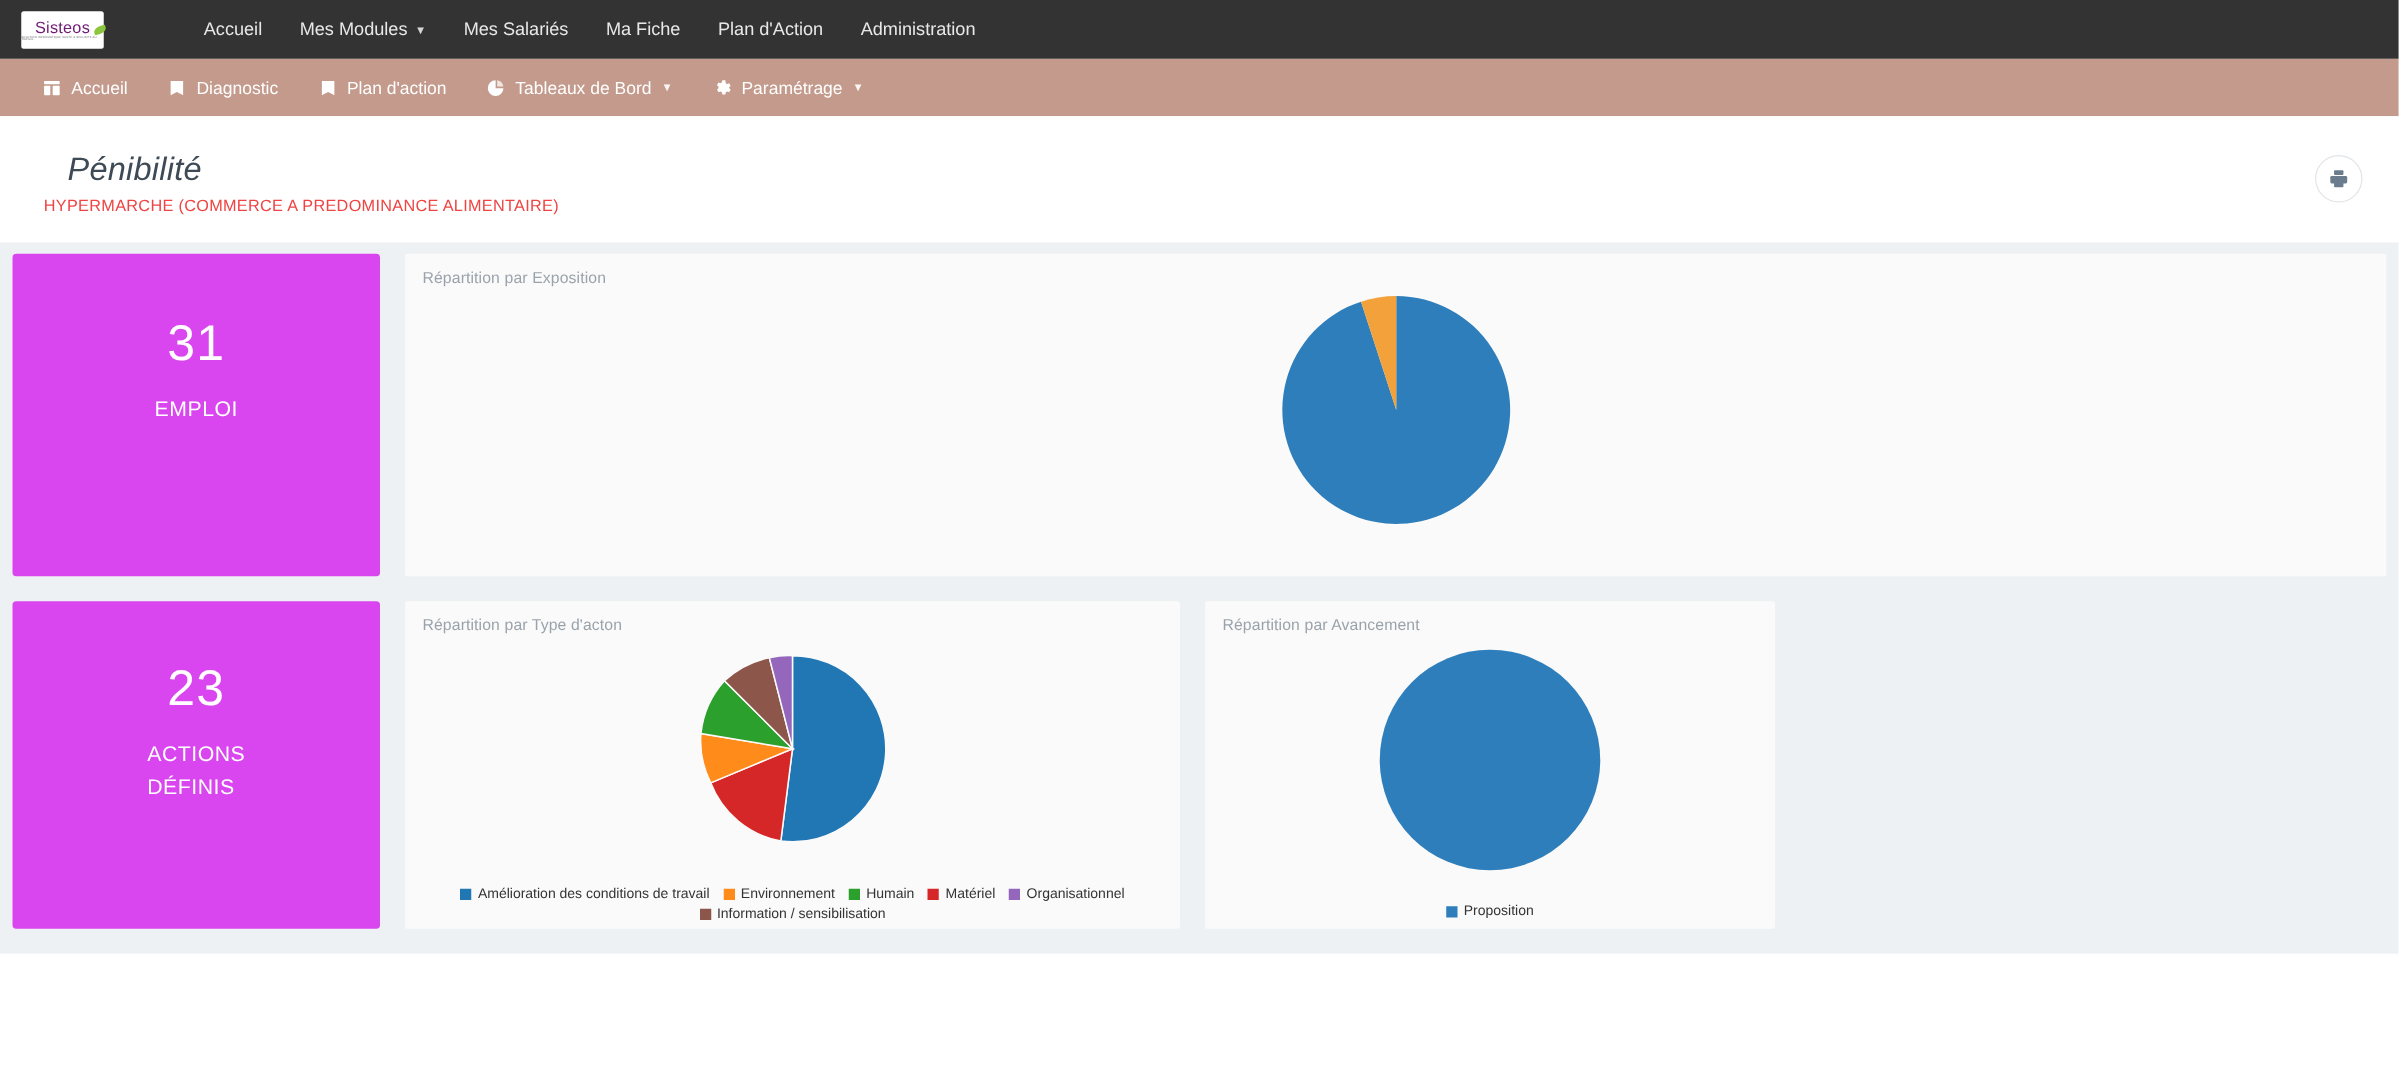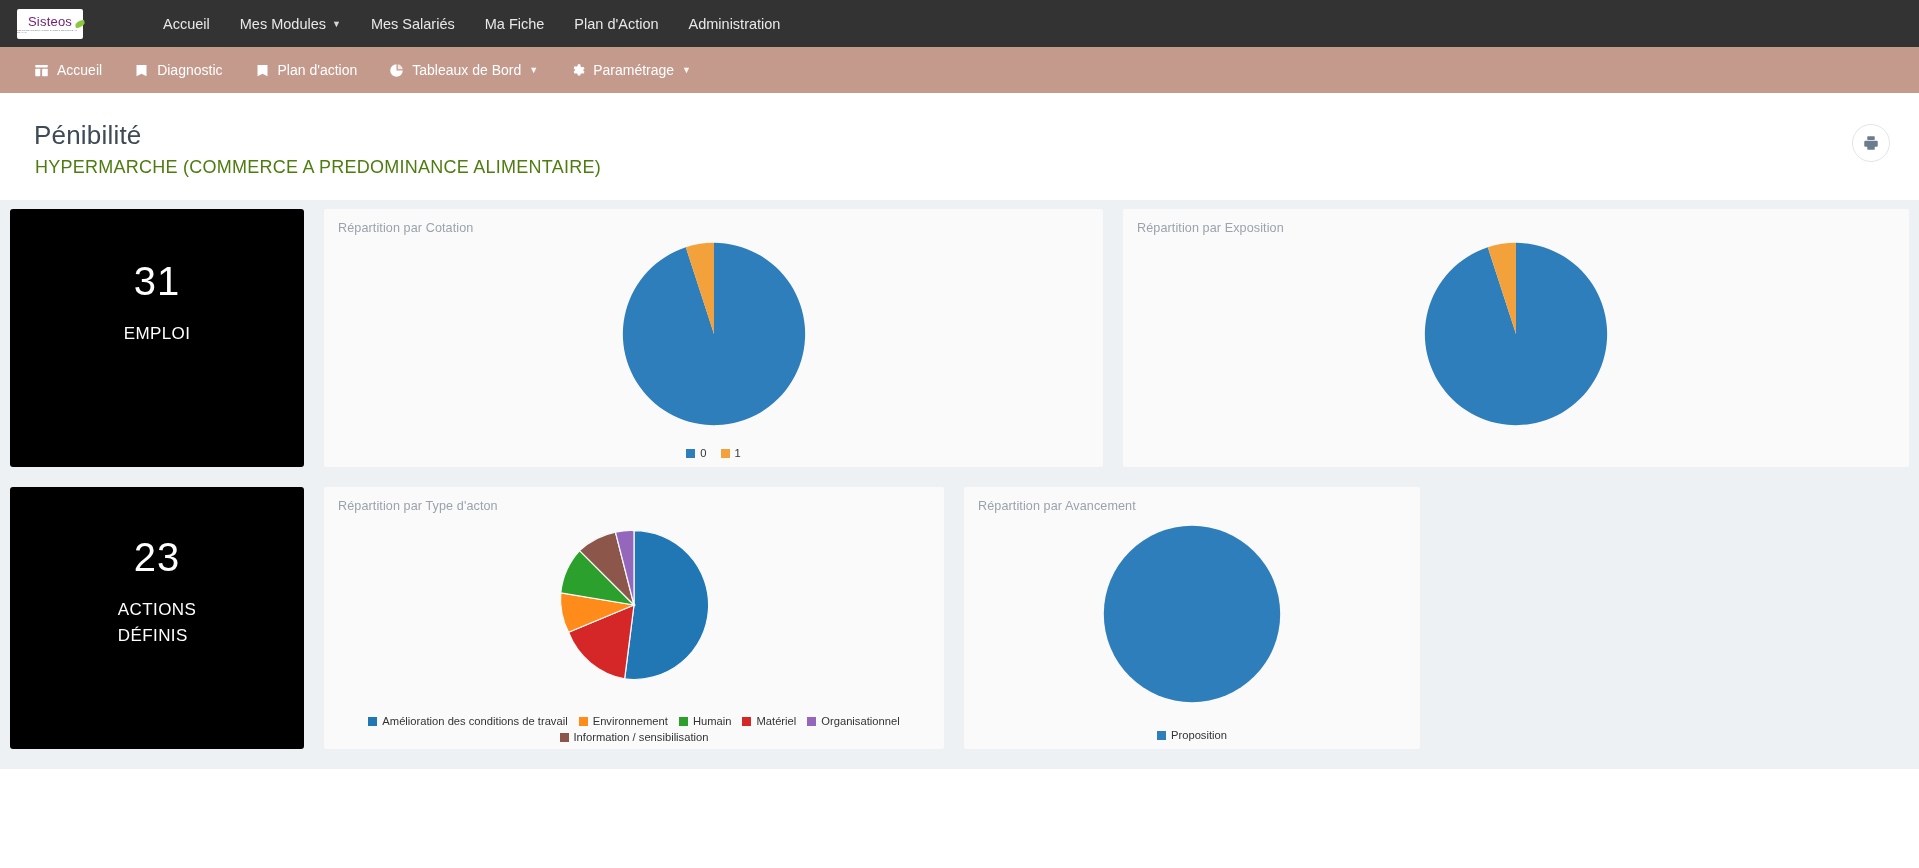--- a/index.html
+++ b/index.html
@@ -60,37 +60,37 @@
   }
   .subbar a {
     color: #ffffff; font-size: 14px; text-decoration: none;
     display: flex; align-items: center; gap: 8px;
     padding: 6px 16px; white-space: nowrap;
   }
   .subbar .ico { display: flex; align-items: center; }
 
   
   .pagehead { padding: 27px 0 0 0; position: relative; background: #fff; }
-  .page-title { font-size: 26px; color: #3e4a56; font-weight: 400; padding-left: 34px; letter-spacing: .2px; }
-  .page-sub { font-size: 18px; color: #4d7c0f; padding-left: 35px; margin-top: 6px; letter-spacing: .25px; }
+  .page-title { font-size: 26px; color: #3e4a56; font-weight: 400; padding-left: 54px; letter-spacing: .2px; font-style: italic; }
+  .page-sub { font-size: 13px; color: #ef4444; padding-left: 35px; margin-top: 6px; letter-spacing: .25px; }
   .print-btn {
     position: absolute; right: 29px; top: 31px;
     width: 38px; height: 38px; border-radius: 50%;
     border: 1px solid #e2e5e8; background: #fff;
     display: flex; align-items: center; justify-content: center;
     cursor: pointer;
   }
 
   
   .board { background: #eef1f3; padding: 9px 10px 40px 10px; margin-top: 22px; height: 569px; }
   .row { display: flex; gap: 20px; align-items: stretch; }
   .row + .row { margin-top: 20px; }
 
   .stat-card {
-    width: 294px; background: #000000; border-radius: 3px;
+    width: 294px; background: #d946ef; border-radius: 3px;
     color: #fff; display: flex; flex-direction: column;
     align-items: center; justify-content: flex-start;
     flex: 0 0 294px;
   }
   .stat-card.r1 { height: 258px; padding-top: 52px; }
   .stat-card.r2 { height: 262px; padding-top: 50px; }
   .stat-num { font-size: 40px; font-weight: 300; line-height: 1; letter-spacing: 1px; }
   .stat-label { font-size: 17px; margin-top: 20px; text-align: left; line-height: 1.55; letter-spacing: .4px; }
 
   .panel {
@@ -214,41 +214,20 @@
 
 <div class="board">
 
   <div class="row">
 
     <div class="stat-card r1">
       <div class="stat-num">31</div>
       <div class="stat-label">EMPLOI</div>
     </div>
 
-    <div class="panel" style="flex:0 0 779px;height:258px;">
-      <div class="panel-title">Répartition par Cotation</div>
-      <div class="chart-area">
-        <svg width="186" height="186" viewBox="0 0 200 200">
-
-          <path d="M100 100 L100 2 A98 98 0 1 1 69.7 6.8 Z" fill="#2e7ebb"></path>
-
-          <path d="M100 100 L69.7 6.8 A98 98 0 0 1 100 2 Z" fill="#f2a13b"></path>
-        </svg>
-      </div>
-      <div class="legend">
-        <span class="legend-item">
-          <span class="swatch" style="background:#2e7ebb"></span>
-          <span>0</span>
-        </span>
-        <span class="legend-item">
-          <span class="swatch" style="background:#f2a13b"></span>
-          <span>1</span>
-        </span>
-      </div>
-    </div>
 
     <div class="panel" style="flex:1 1 auto;height:258px;">
       <div class="panel-title">Répartition par Exposition</div>
       <div class="chart-area">
         <svg width="186" height="186" viewBox="0 0 200 200">
           <path d="M100 100 L100 2 A98 98 0 1 1 69.7 6.8 Z" fill="#2e7ebb"></path>
           <path d="M100 100 L69.7 6.8 A98 98 0 0 1 100 2 Z" fill="#f2a13b"></path>
         </svg>
       </div>
     </div>

